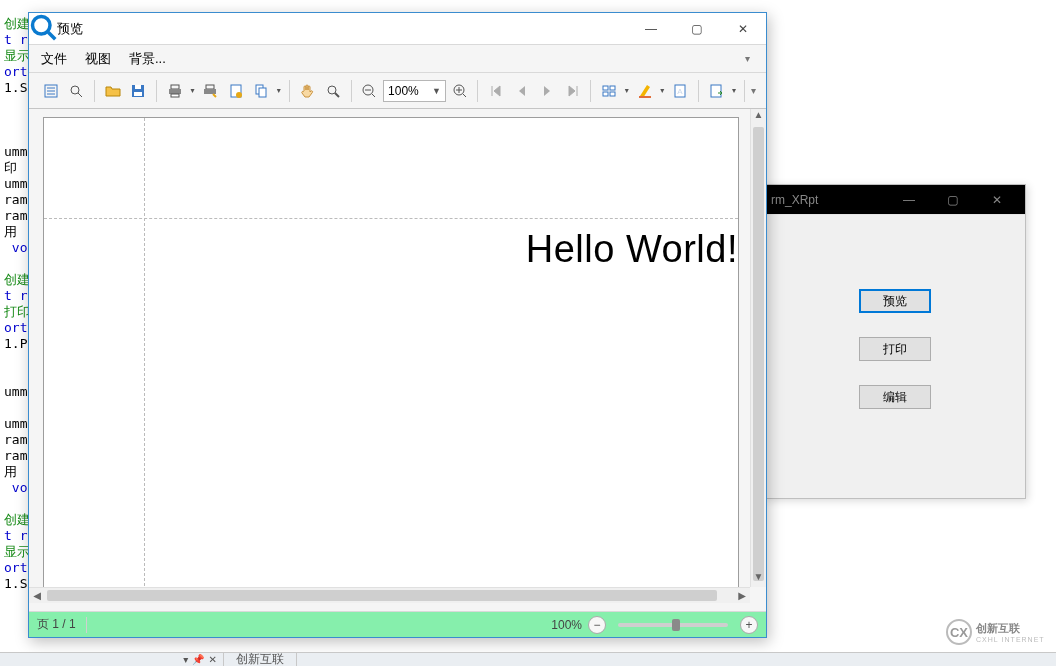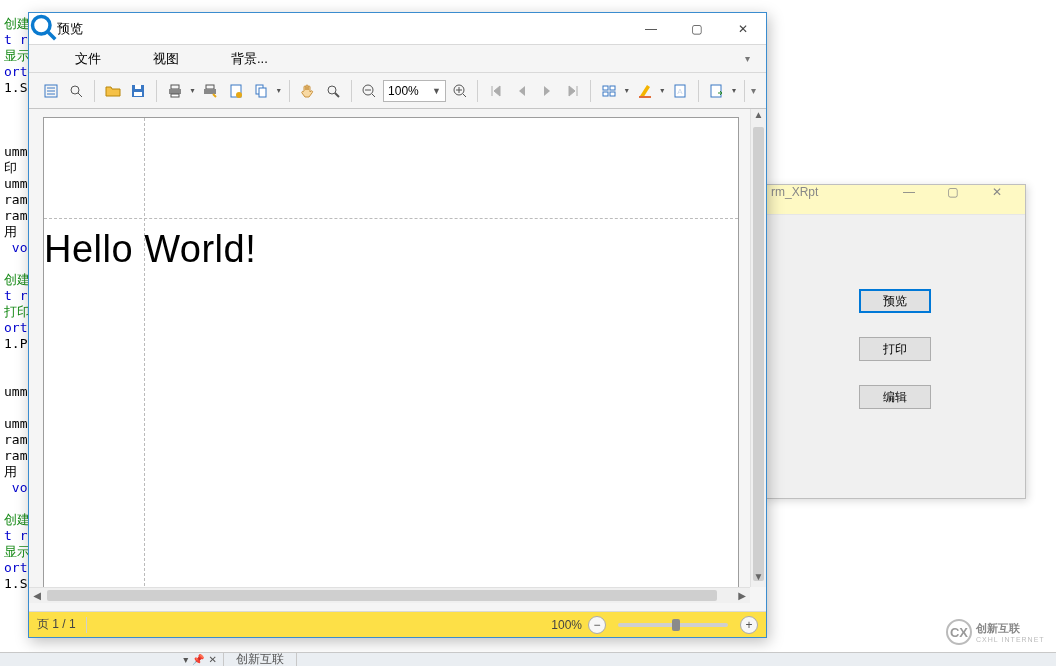--- a/index.html
+++ b/index.html
@@ -36,23 +36,23 @@
     left: 764px;
     top: 184px;
     width: 262px;
     height: 315px;
     background: #f0f0f0;
     border: 1px solid #bfbfbf;
     box-shadow: 2px 2px 8px rgba(0,0,0,0.15);
   }
   .secondary-window .titlebar {
     height: 30px;
-    background: #fef9c3;
-    display: flex;
-    align-items: flex-start;
+    background: #000000;
+    display: flex;
+    align-items: center;
     padding: 0 6px;
     border-bottom: 1px solid #e6e6e6;
   }
   .secondary-window .titlebar .title { flex: 1; color: #888; font-size: 12px; }
   .secondary-window .titlebar .win-btn { width: 44px; text-align: center; color: #888; }
   .secondary-window .body {
     display: flex;
     flex-direction: column;
     align-items: center;
     padding-top: 74px;
@@ -105,21 +105,21 @@
 
   .menubar {
     height: 28px;
     background: #f5f5f5;
     display: flex;
     align-items: center;
     padding: 0 12px;
     gap: 18px;
     border-bottom: 1px solid #d9d9d9;
   }
-  .menubar .menu-item { font-size: 13px; color: #000; margin-left: 34px; }
+  .menubar .menu-item { font-size: 13px; color: #000; }
   .menubar .chev { margin-left: auto; color: #777; font-size: 10px; padding-right: 4px; }
 
   .toolbar {
     height: 36px;
     background: #f5f5f5;
     display: flex;
     align-items: center;
     padding: 0 10px;
     gap: 2px;
     border-bottom: 1px solid #c5c5c5;
@@ -179,21 +179,21 @@
     position: absolute;
     left: 0;
     right: 0;
     top: 100px;
     border-top: 1px dashed #bbb;
   }
   .doc-area .page .content {
     position: absolute;
     left: 0; right: 0;
     top: 110px;
-    text-align: left;
+    text-align: right;
     font-size: 38px;
     font-weight: 400;
     color: #000;
     letter-spacing: 0.5px;
     font-family: "Segoe UI", Arial, sans-serif;
   }
   .doc-scrollbar-v {
     position: absolute;
     right: 0; top: 0; bottom: 24px;
     width: 16px;
@@ -223,21 +223,21 @@
     left: 18px; width: 670px;
     background: #cfcfcf;
     border-radius: 2px;
   }
   .doc-scrollbar-h .arrow { position: absolute; top:0; bottom:0; width:16px; text-align:center; font-size:10px; color:#666; line-height:16px; }
   .doc-scrollbar-h .arrow.left { left:0; }
   .doc-scrollbar-h .arrow.right { right:0; }
 
   .statusbar {
     height: 26px;
-    background: #fde047;
+    background: #86efac;
     border-top: 1px solid #d9d9d9;
     display: flex;
     align-items: center;
     padding: 0 8px;
     gap: 6px;
     font-size: 12px;
     color: #444;
   }
   .statusbar .sep { width: 1px; height: 16px; background: #d0d0d0; margin: 0 4px; }
   .statusbar .spacer { flex: 1; }

